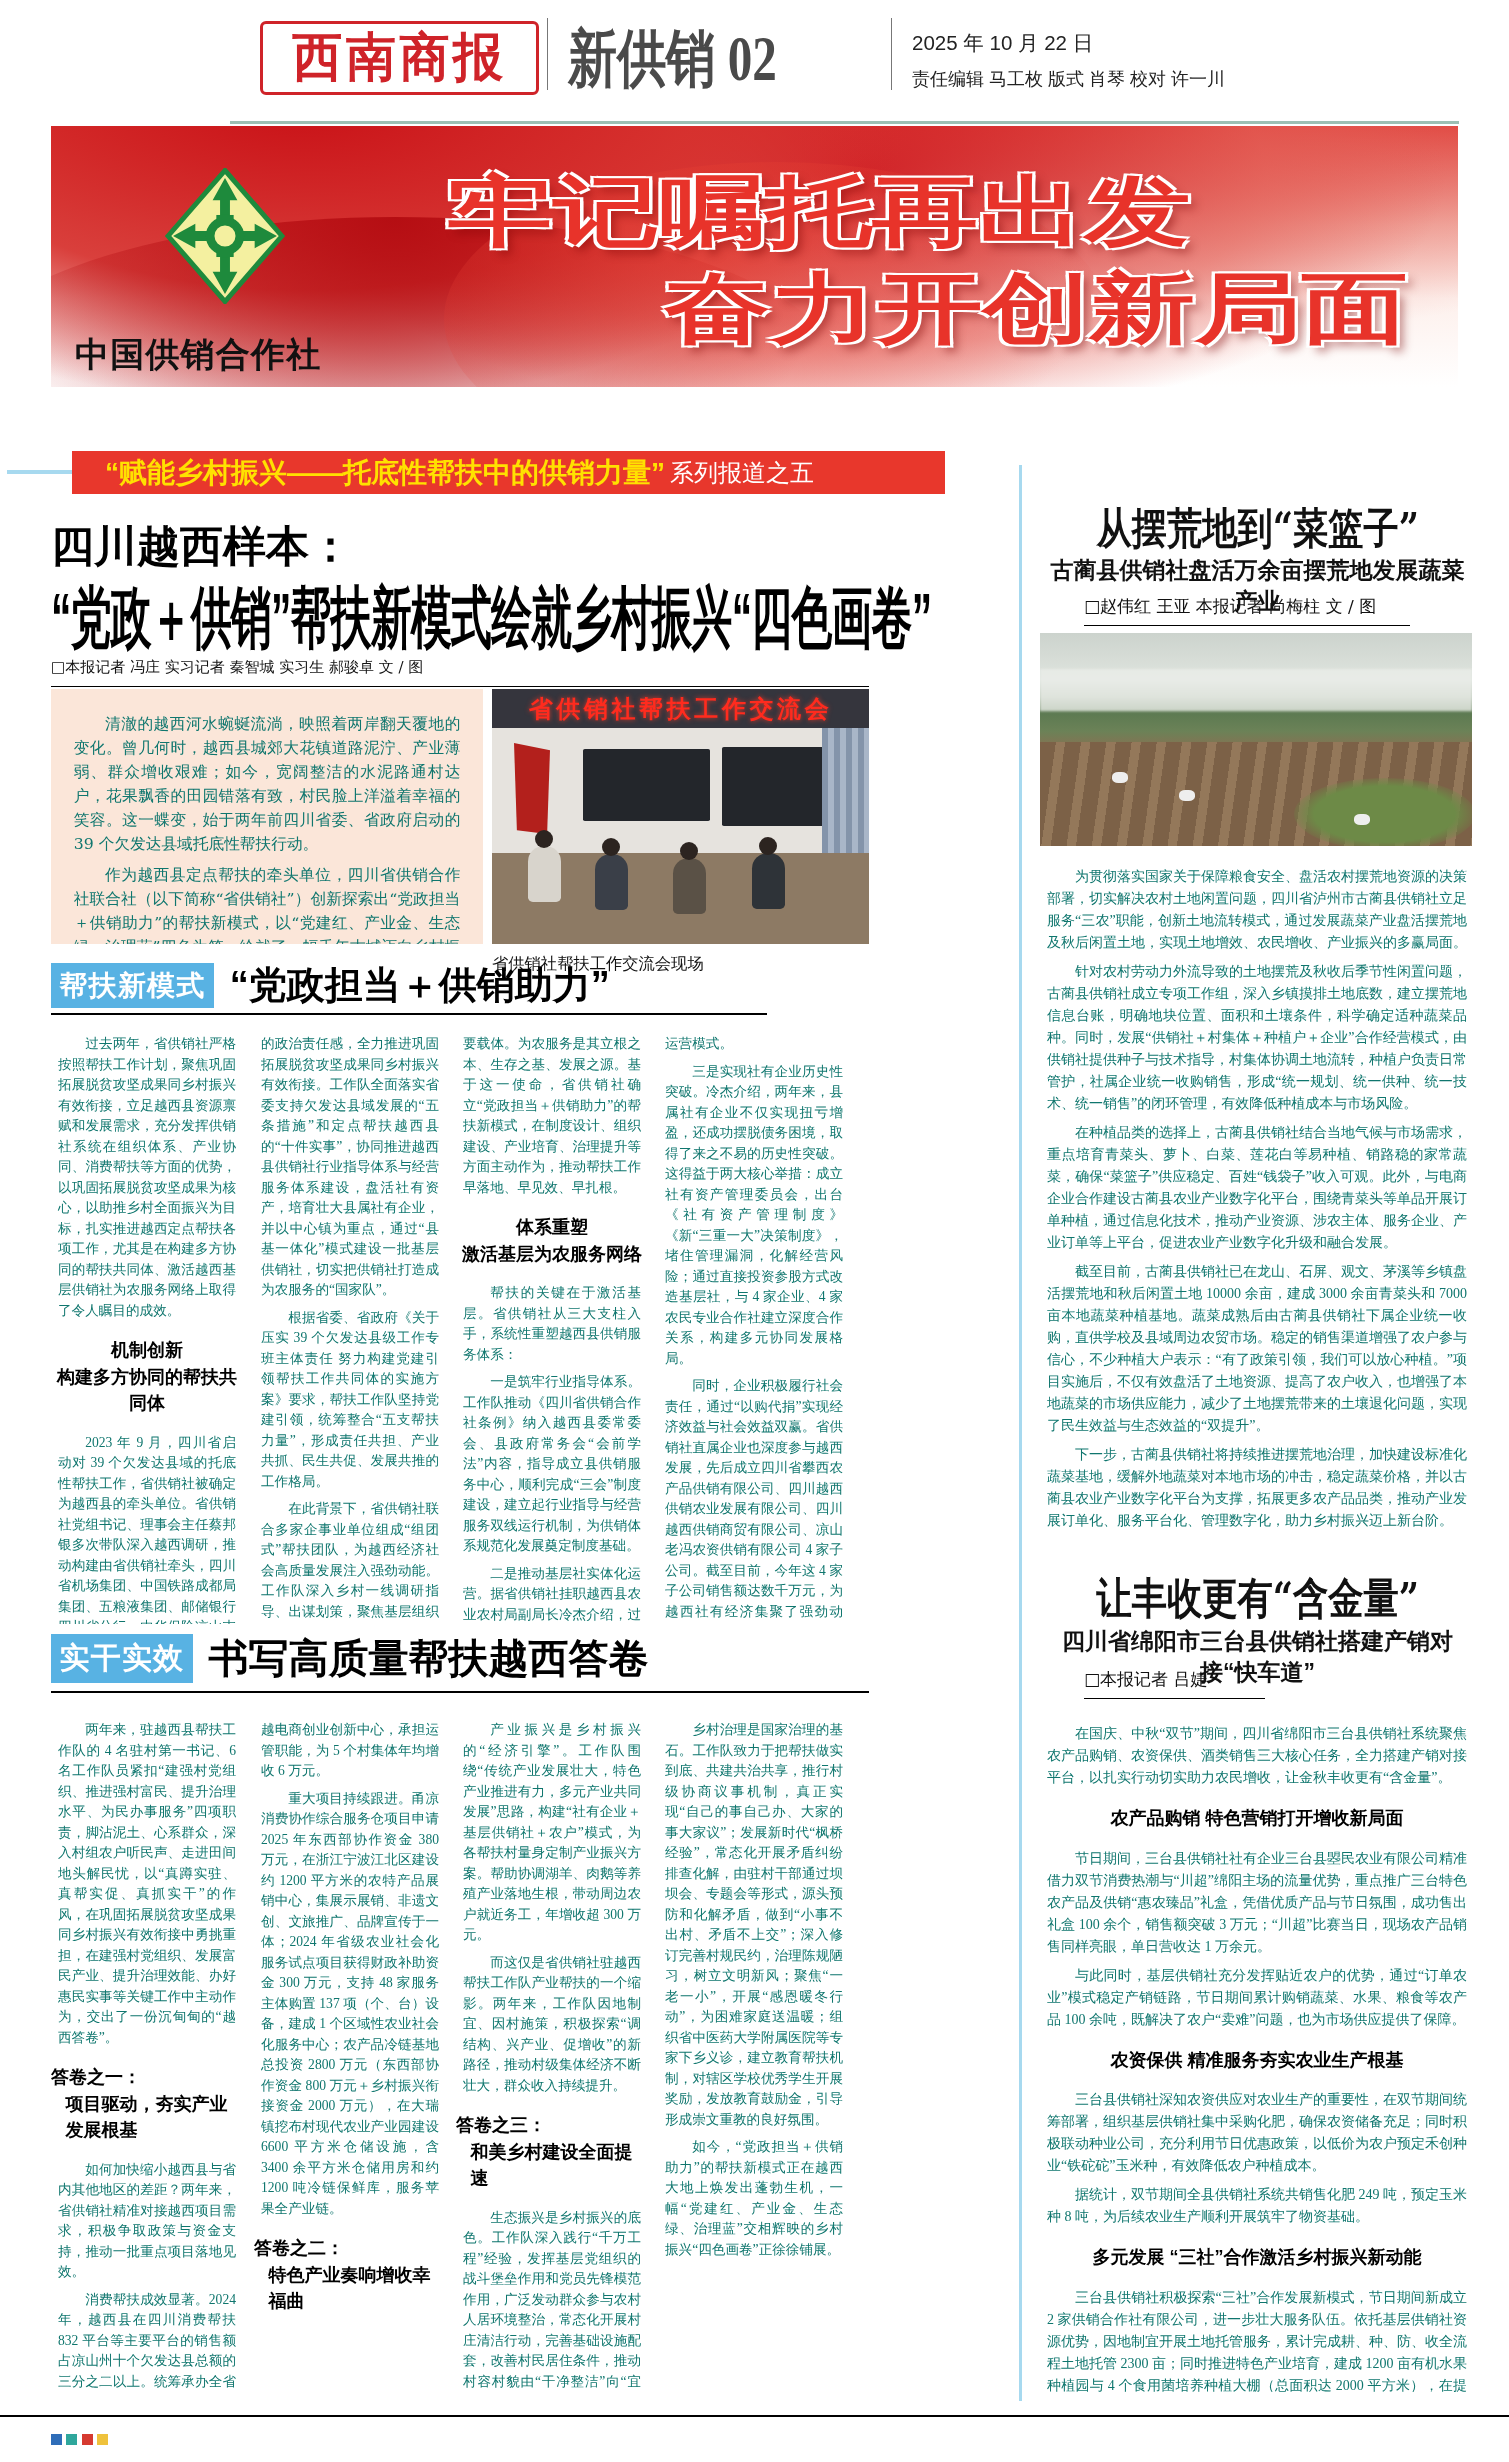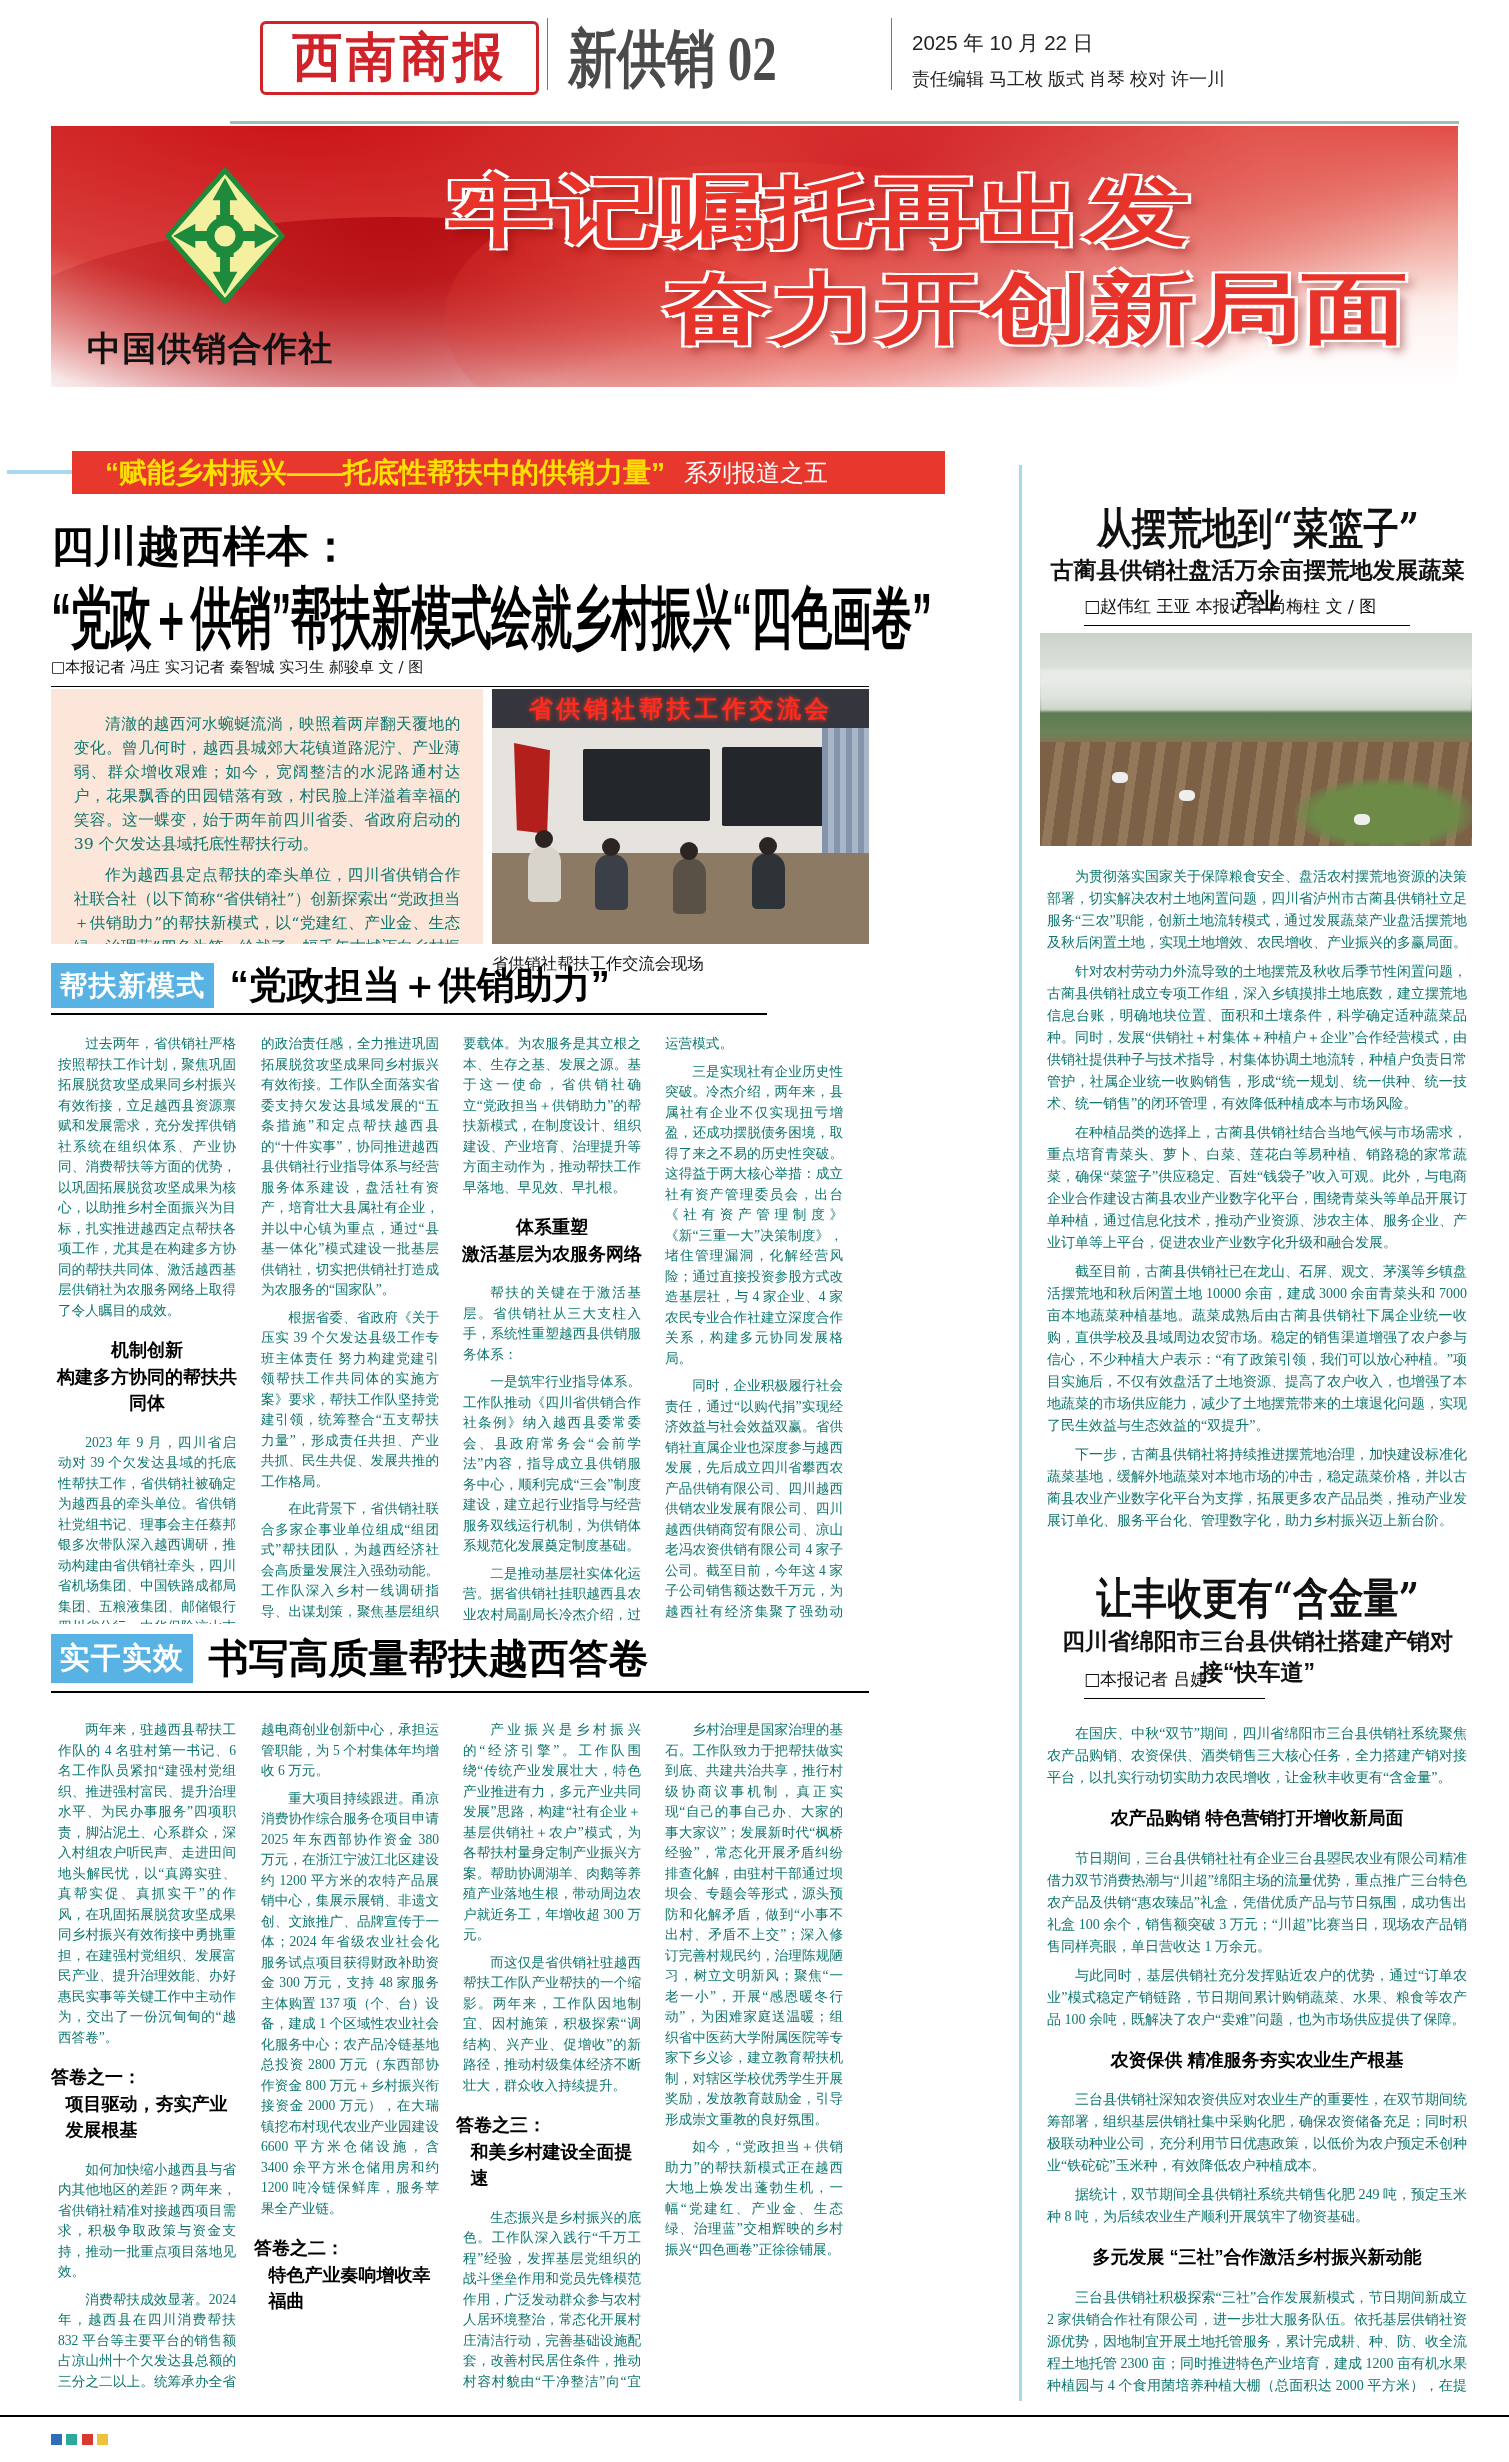--- a/index.html
+++ b/index.html
@@ -23,34 +23,34 @@
   #banner{left:51px;top:126px;width:1407px;height:261px;overflow:hidden;
      background:
        radial-gradient(ellipse 846px 423px at 18% -10%, rgba(200,16,22,.96) 0%, rgba(214,48,45,.9) 45%, rgba(230,120,110,0) 72%),
        radial-gradient(ellipse 725px 314px at 58% 18%, rgba(205,22,28,.85) 0%, rgba(226,88,80,.55) 55%, rgba(250,220,214,0) 80%),
        radial-gradient(ellipse 544px 254px at 90% 8%, rgba(228,96,88,.55) 0%, rgba(252,236,232,0) 70%),
        linear-gradient(180deg,#e0423c 0%,#f3b7ad 38%,#fdf0ec 66%,#ffffff 100%);}
   .ribbon{position:absolute;border-radius:50%;}
   #rib1{left:-109px;top:91px;width:906px;height:338px;background:radial-gradient(ellipse at 50% 0%,rgba(176,8,14,.85),rgba(176,8,14,0) 70%);}
   #rib2{left:393px;top:36px;width:664px;height:314px;background:radial-gradient(ellipse at 40% 30%,rgba(226,60,50,.7),rgba(226,60,50,0) 72%);}
   #emblem{left:112px;top:42px;width:124px;height:136px;}
-  #org-cn{left:24px;top:200px;width:338px;font-family:Liberation Sans, sans-serif;font-weight:bold;
-      font-size:34px;color:#111;letter-spacing:1.2px;margin-left:12px;}
+  #org-cn{left:24px;top:206px;width:338px;font-family:Liberation Sans, sans-serif;font-weight:bold;
+      font-size:34px;color:#111;letter-spacing:1.2px;}
   #org-en{left:72px;top:257px;width:278px;font-family:"Liberation Sans",sans-serif;font-weight:bold;
       font-size:25px;color:#111;letter-spacing:2.4px;}
   .slogan{font-family:"Liberation Sans",sans-serif;font-weight:bold;color:#e8332a;font-size:77px;white-space:nowrap;
       transform:scaleX(1.38);transform-origin:left center;
       text-shadow:2.4px 2.4px 0 #fff,-2.4px -2.4px 0 #fff,2.4px -2.4px 0 #fff,-2.4px 2.4px 0 #fff,4.8px 6px 8.5px rgba(120,0,0,.45);}
   #slogan1{left:396px;top:35px;}
   #slogan2{left:613px;top:132px;}
   
   #series-bar{left:72px;top:451px;width:873px;height:43px;background:#e8372c;display:flex;align-items:center;
       padding-left:33px;box-sizing:border-box;white-space:nowrap;}
   #series-hi{font-family:"Liberation Sans",sans-serif;font-weight:bold;color:#ffe100;font-size:28px;}
-  #series-suffix{font-family:"Liberation Sans",sans-serif;color:#fff;font-size:24px;margin-left:19px;}
+  #series-suffix{font-family:"Liberation Sans",sans-serif;color:#fff;font-size:24px;margin-left:5px;}
   #series-tick{left:7.2px;top:470px;width:65px;height:3.6px;background:#a7d9ef;}
   
   #kicker{left:51px;top:518px;font-family:"Liberation Sans",sans-serif;font-weight:bold;font-size:43px;color:#000;}
   #headline{left:51px;top:573px;width:1329px;}
   #headline span{display:inline-block;font-family:"Liberation Sans",sans-serif;font-weight:bold;font-size:68px;
       color:#000;white-space:nowrap;transform:scaleX(0.60);transform-origin:left center;letter-spacing:-1.2px;}
   #main-byline{left:51px;top:658px;width:818px;font-size:15px;padding-bottom:8.5px;border-bottom:1.8px solid #000;
       font-family:"DejaVu Serif",serif;}
   
   #lead-box{left:51px;top:689px;width:432px;height:255px;background:#fbe6d9;box-sizing:border-box;

